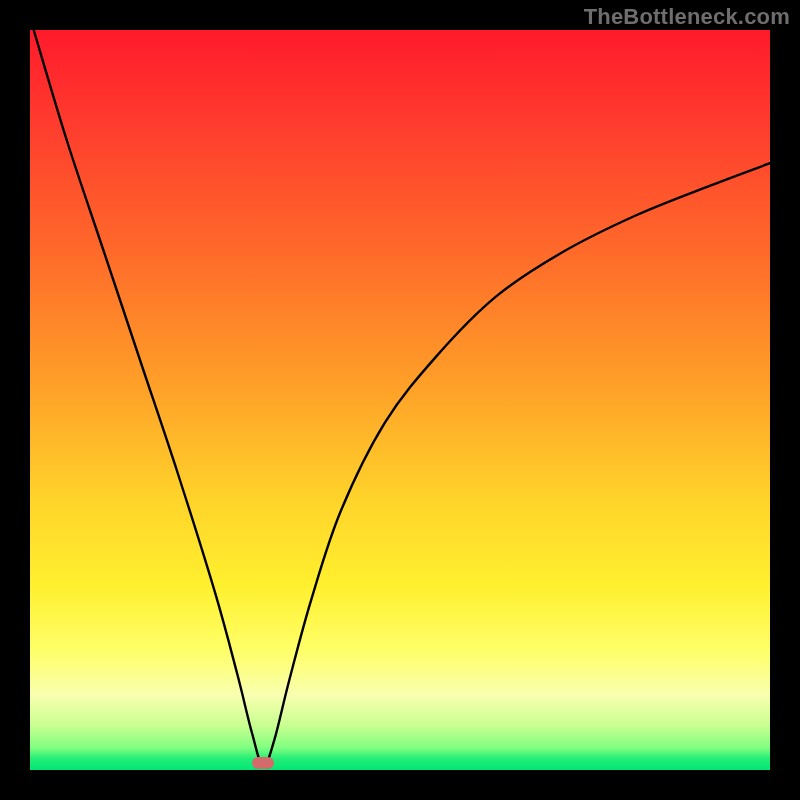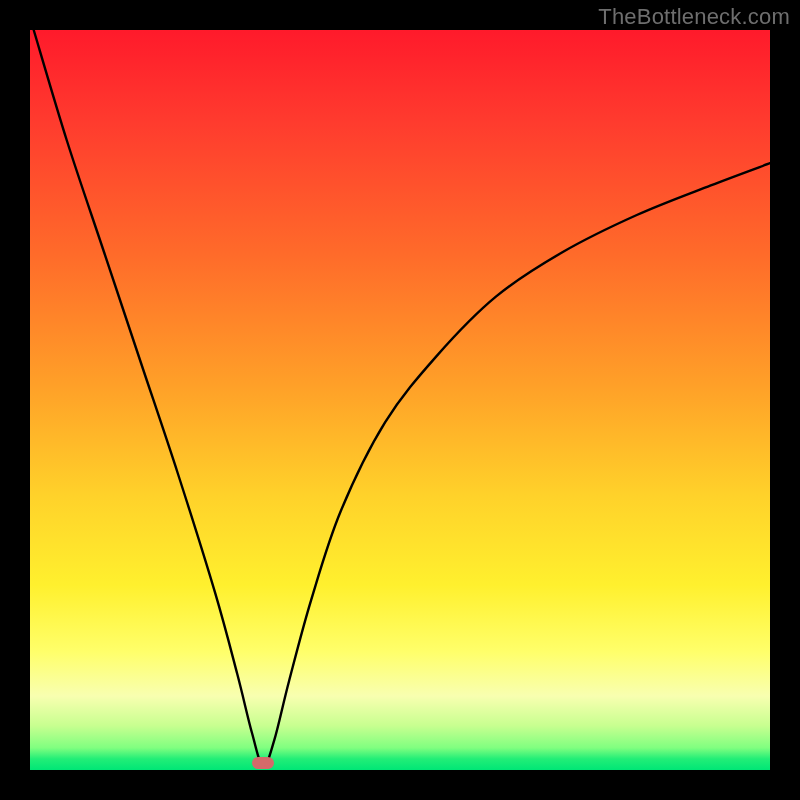--- a/index.html
+++ b/index.html
@@ -39,21 +39,21 @@
       #22ee77 98.5%,
       #00e676 100%
     );
   }
   .watermark {
     position: absolute;
     top: 4px;
     right: 10px;
     color: #6e6e6e;
     font-size: 22px;
-    font-weight: 400;
+    font-weight: 700;
     letter-spacing: 0.2px;
     user-select: none;
   }
   svg.curve {
     position: absolute;
     left: 0;
     top: 0;
     width: 740px;
     height: 740px;
     overflow: visible;

